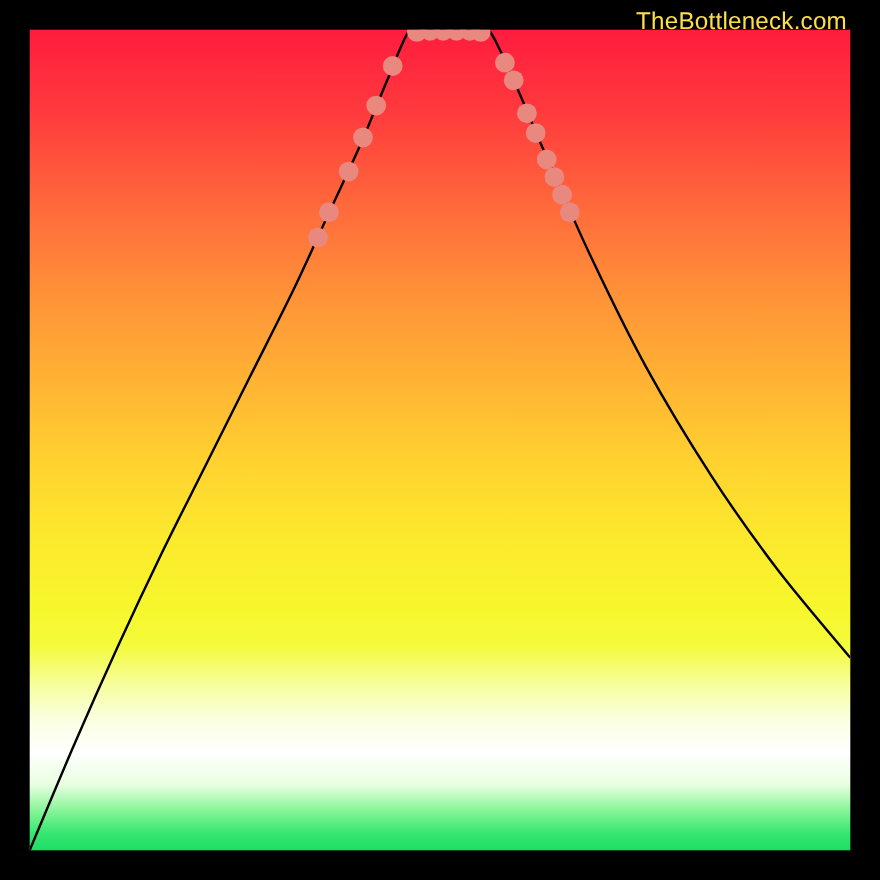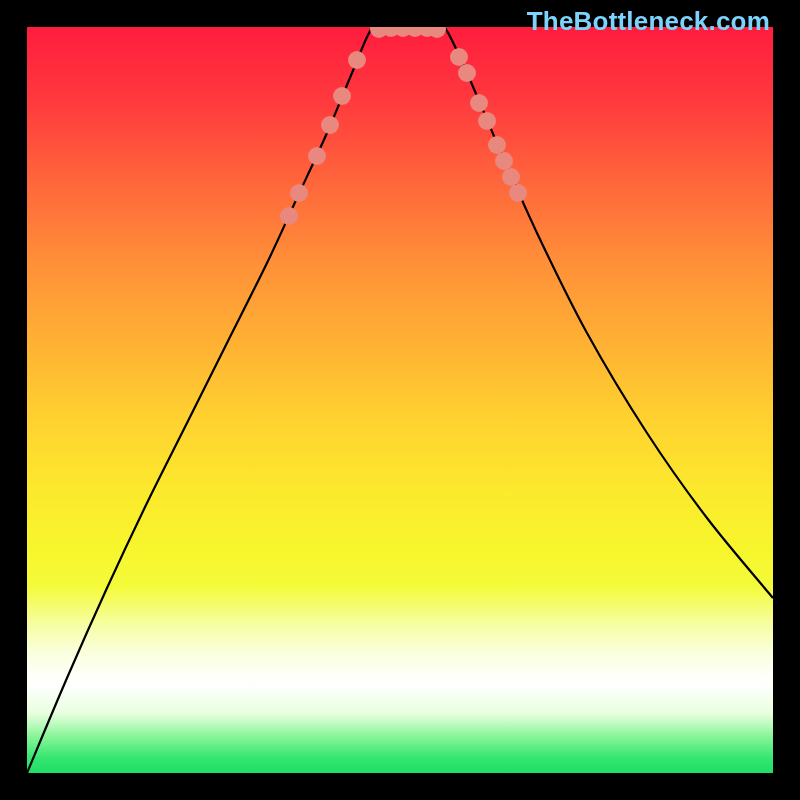--- a/index.html
+++ b/index.html
@@ -14,21 +14,21 @@
  #fce92d 62%,
  #f7f62c 70%,
  #f4fb3a 75%,
  #f6fea0 80%,
  #faffe0 84%,
  #ffffff 88%,
  #e8ffe0 92%,
  #8cf59a 95%,
  #35e670 98%,
  #1dde66 100%)}
-.watermark{position:absolute;top:6px;right:30px;color:#7dd3fc;font-size:26px;font-weight:700;letter-spacing:.2px;user-select:none}
+.watermark{position:absolute;top:6px;right:30px;color:#fde047;font-size:22px;font-weight:400;letter-spacing:.2px;user-select:none}
 svg{position:absolute;left:27px;top:27px}
 </style>
 </head>
 <body>
 
 <div class="frame">
   <div class="plot-area"></div>
   <div class="watermark">TheBottleneck.com</div>
   <svg id="plot-svg" width="746" height="746" viewBox="0 0 746 746">
       <path d="M 0 746 C 6.666666666666667 730.1666666666666, 26.666666666666664 681.8333333333334, 40 651 C 53.333333333333336 620.1666666666666, 66.66666666666667 590.1666666666666, 80 561 C 93.33333333333333 531.8333333333334, 106.66666666666667 503.5, 120 476 C 133.33333333333334 448.5, 146.66666666666666 422.6666666666667, 160 396 C 173.33333333333334 369.3333333333333, 186.66666666666666 342.6666666666667, 200 316 C 213.33333333333334 289.3333333333333, 228.33333333333334 260.1666666666667, 240 236 C 251.66666666666666 211.83333333333334, 260 192.66666666666666, 270 171 C 280 149.33333333333334, 290.8333333333333 126.83333333333333, 300 106 C 309.1666666666667 85.16666666666667, 317.5 63.5, 325 46 C 332.5 28.5, 339.1666666666667 8.666666666666668, 345 1 C 350.8333333333333 -6.666666666666667, 355 0.16666666666666666, 360 0 C 365 -0.16666666666666666, 370 0, 375 0 C 380 0, 385 0, 390 0 C 395 0, 400.3333333333333 -0.16666666666666666, 405 0 C 409.6666666666667 0.16666666666666666, 412.1666666666667 -6.666666666666667, 418 1 C 423.8333333333333 8.666666666666668, 431.3333333333333 26.833333333333332, 440 46 C 448.6666666666667 65.16666666666667, 458.3333333333333 89.33333333333333, 470 116 C 481.6666666666667 142.66666666666666, 495 174.33333333333334, 510 206 C 525 237.66666666666666, 541.6666666666666 272.6666666666667, 560 306 C 578.3333333333334 339.3333333333333, 600 375.1666666666667, 620 406 C 640 436.8333333333333, 659 463.5, 680 491 C 701 518.5, 735 557.6666666666666, 746 571" fill="none" stroke="#000000" stroke-width="2.2"></path>

